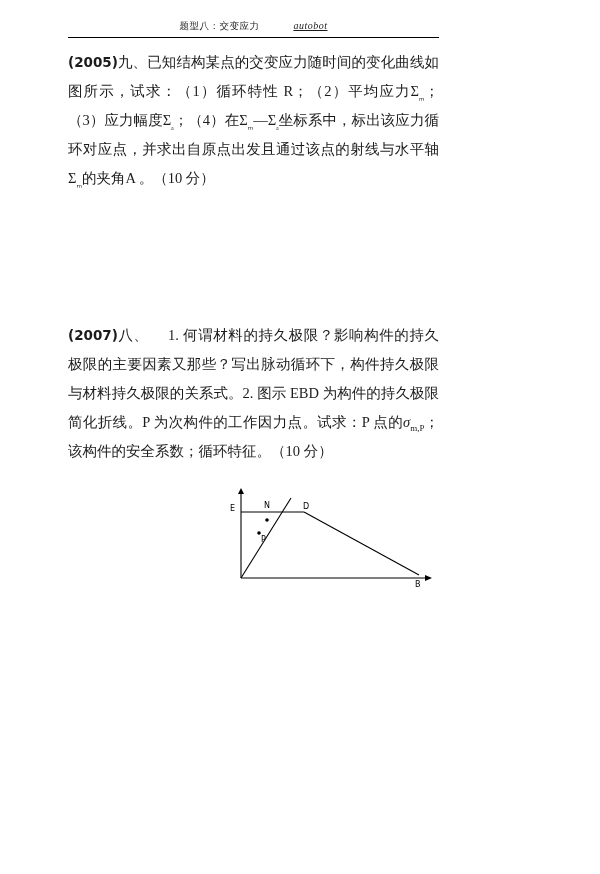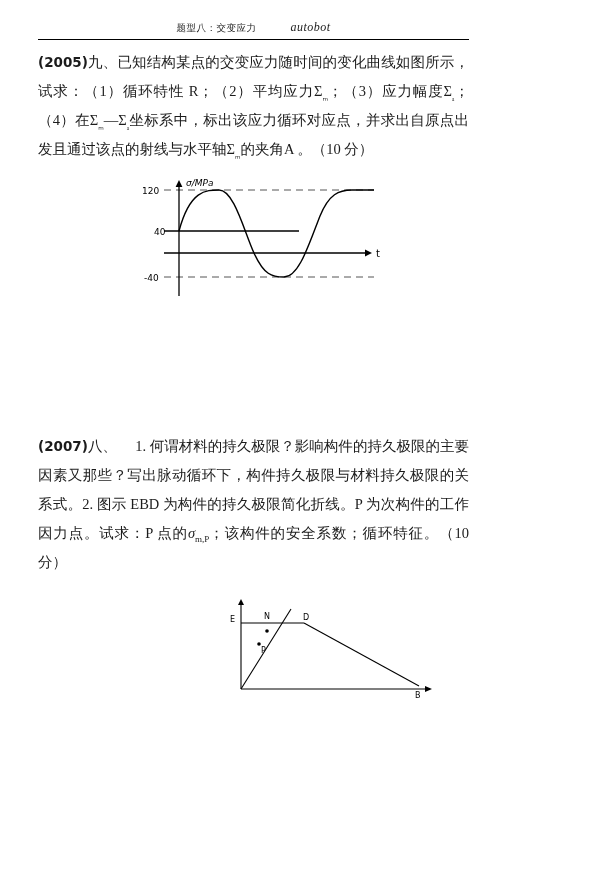--- a/index.html
+++ b/index.html
@@ -13,21 +13,21 @@
     font-family: "Liberation Serif", serif;
     color: #000;
     position: relative;
     overflow: hidden;
   }
   .page {
     position: relative;
     width: 507px;
     height: 874px;
     box-sizing: border-box;
-    padding: 0 38px;
+    padding: 0 68px;
   }
   
   .header {
     position: relative;
     height: 40px;
     padding-top: 20px;
     box-sizing: border-box;
   }
   .header-inner {
     display: flex;
@@ -36,23 +36,24 @@
     font-size: 10px;
     color: #1a1a1a;
     letter-spacing: 0.5px;
   }
   .header-title {
     font-family: "DejaVu Sans", sans-serif;
     font-size: 9.5px;
   }
   .header-author {
     font-family: "Liberation Serif", serif;
-    font-size: 12px;
+    font-size: 10px;
     font-style: italic;
     margin-left: 34px;
+    text-decoration: underline;
   }
   .header-rule {
     margin-top: 4px;
     border-bottom: 1px solid #000;
     width: 100%;
   }
   
   .qblock {
     margin-top: 8px;
     font-size: 14.5px;
@@ -102,43 +103,20 @@
       <span class="header-title">题型八：交变应力</span>
       <span class="header-author">autobot</span>
     </div>
     <div class="header-rule"></div>
   </div>
 
   <div class="qblock">
     <span class="qlabel">(2005)</span><span>九、已知结构某点的交变应力随时间的变化曲线如图所示，试求：（1）循环特性 R；（2）平均应力Σ</span><span class="sub">ₘ</span><span>；（3）应力幅度Σ</span><span class="sub">ₐ</span><span>；（4）在Σ</span><span class="sub">ₘ</span><span>—Σ</span><span class="sub">ₐ</span><span>坐标系中，标出该应力循环对应点，并求出自原点出发且通过该点的射线与水平轴Σ</span><span class="sub">ₘ</span><span>的夹角A 。（10 分）</span>
   </div>
 
-  <div class="fig1">
-    <svg width="260" height="130" viewBox="0 0 260 130">
-
-      <line x1="40" y1="16" x2="250" y2="16" stroke="#555" stroke-width="1" stroke-dasharray="7,5"></line>
-      <line x1="40" y1="103" x2="250" y2="103" stroke="#555" stroke-width="1" stroke-dasharray="7,5"></line>
-
-      <line x1="40" y1="57" x2="175" y2="57" stroke="#000" stroke-width="1.3"></line>
-
-      <line x1="55" y1="10" x2="55" y2="122" stroke="#000" stroke-width="1.3"></line>
-      <polygon points="55,6 51.6,13 58.4,13" fill="#000"></polygon>
-
-      <line x1="40" y1="79" x2="243" y2="79" stroke="#000" stroke-width="1.3"></line>
-      <polygon points="248,79 241,75.6 241,82.4" fill="#000"></polygon>
-
-      <path d="M55,57 C66,16 82,16 95,16 C110,16 120,57 130,79 C140,101 148,103 160,103 C175,103 185,70 196,42 C205,20 215,16 228,16 L250,16" fill="none" stroke="#000" stroke-width="1.4"></path>
-
-      <text x="62" y="12" font-size="9" font-style="italic">σ/MPa</text>
-      <text x="18" y="20" font-size="9">120</text>
-      <text x="30" y="61" font-size="9">40</text>
-      <text x="20" y="107" font-size="9">-40</text>
-      <text x="252" y="83" font-size="10">t</text>
-    </svg>
-  </div>
 
   <div class="gapblock"></div>
 
   <div class="qblock">
     <span class="qlabel">(2007)</span><span>八、　 1. 何谓材料的持久极限？影响构件的持久极限的主要因素又那些？写出脉动循环下，构件持久极限与材料持久极限的关系式。2. 图示 EBD 为构件的持久极限简化折线。P 为次构件的工作因力点。试求：P 点的</span><span class="sup-sigma">σ</span><span class="sub">m,P</span><span>；该构件的安全系数；循环特征。（10 分）</span>
   </div>
 
   <div class="fig2">
     <svg width="220" height="115" viewBox="0 0 220 115">
 

